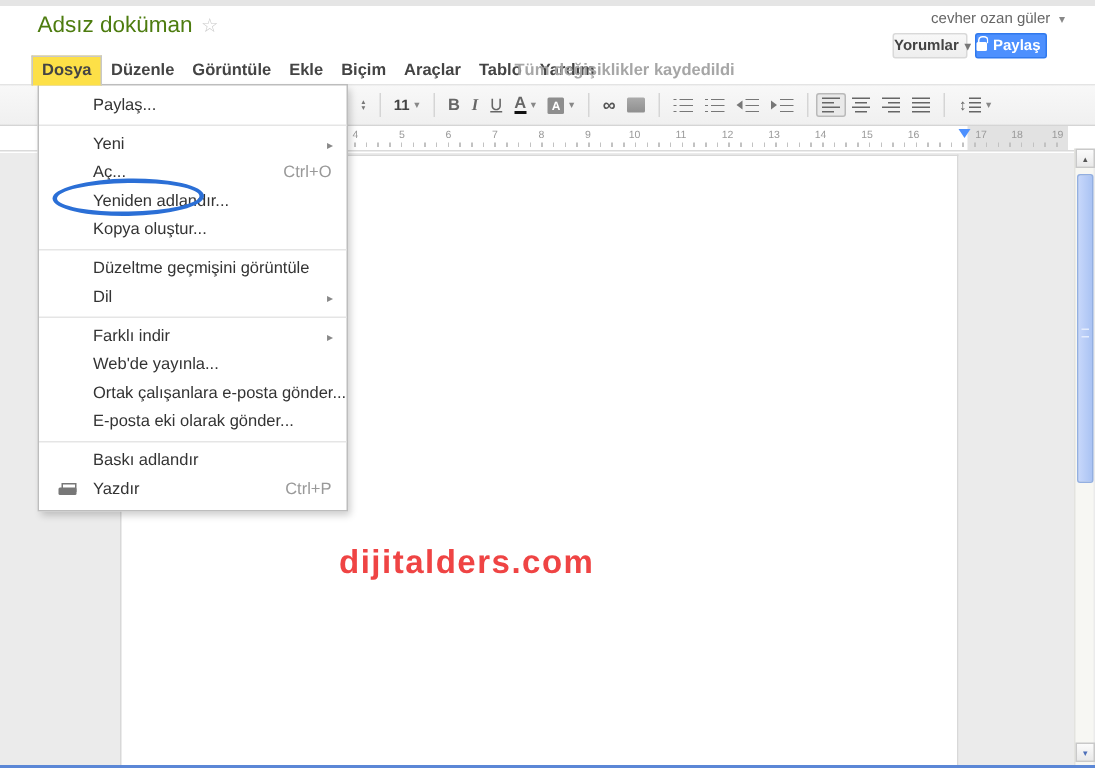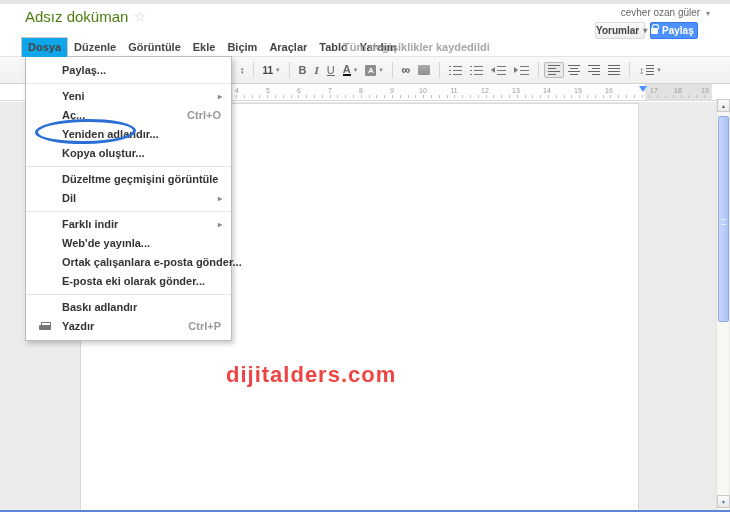--- a/index.html
+++ b/index.html
@@ -24,21 +24,21 @@
   .btn-share { left:650px; width:48px; color:#fff; background:#4d90fe; border:1px solid #3079ed; }
 
   
   .lock { width:7px; height:6px; background:#fff; border-radius:1px; position:relative; margin-right:4px; display:inline-block; }
   .lock::before { content:""; position:absolute; top:-4px; left:1px; width:5px; height:4px;
                   border:1.5px solid #fff; border-bottom:none; border-radius:3px 3px 0 0; }
 
   
   .menubar { position:absolute; left:21px; top:38px; height:18px; display:flex; align-items:center; }
   .mb-item { padding:0 6px; height:18px; line-height:18px; font-size:11px; font-weight:bold; color:#444; cursor:pointer; }
-  .mb-item.open { background:#0ea5e9; border:1px solid #c8c8c8; border-bottom:none; height:20px; position:relative; z-index:40; }
+  .mb-item.open { background:#fde047; border:1px solid #c8c8c8; border-bottom:none; height:20px; position:relative; z-index:40; }
   .save-status { position:absolute; left:343px; top:41px; font-size:11px; color:#a6a6a6;font-weight:bold; }
 
   
   .toolbar { position:absolute; left:0; top:56px; width:730px; height:28px;
              background:linear-gradient(#f8f8f8,#f0f0f0); border-top:1px solid #e4e4e4;
              border-bottom:1px solid #d5d5d5; display:flex; align-items:center; padding-left:237px; z-index:5; }
   .tb-sep { width:1px; height:16px; background:#d5d5d5; margin:0 5px; }
   .tico { color:#666; font-size:11px; display:flex; align-items:center; justify-content:center;
           padding:2px 4px; cursor:pointer; }
   .stepper { display:flex; flex-direction:column; line-height:4px; font-size:5px; color:#777; }
@@ -82,21 +82,21 @@
   .canvas { position:absolute; left:0; top:102px; width:730px; height:410px; background:#ebebeb; }
   .page { position:absolute; left:80px; top:1px; width:559px; height:409px; background:#fff;
           border-left:1px solid #d8d8d8; border-right:1px solid #d8d8d8; border-top:1px solid #d8d8d8; cursor:text; }
   .watermark { position:absolute; left:145px; top:258px; font-size:22px; font-weight:bold;
                letter-spacing:1px; color:#ef4444; }
 
   
   .menu { position:absolute; left:25px; top:56px; width:207px; background:#fff;
           border:1px solid #bdbdbd; box-shadow:2px 3px 5px rgba(0,0,0,0.2); z-index:30; padding:4px 0; }
   .mi { position:relative; height:19px; line-height:19px; padding-left:36px; padding-right:4px;
-        font-size:11px; color:#333; cursor:pointer; white-space:nowrap;font-weight:bold; }
+        font-size:11px; color:#333; cursor:pointer; white-space:nowrap; }
   .mi .mi-short { position:absolute; right:10px; color:#999; }
   .mi .sub-arrow { position:absolute; right:9px; top:0; font-size:8px; color:#888; }
   .msep { border-top:1px solid #e5e5e5; margin:3px 0; }
   .printer { position:absolute; left:13px; top:5px; width:12px; height:9px; }
   .printer::before { content:""; position:absolute; left:2px; top:0; width:8px; height:4px;
                      background:#fff; border:1px solid #777; }
   .printer::after { content:""; position:absolute; left:0; top:3px; width:12px; height:5px;
                     background:#777; border-radius:1px; }
 
   

